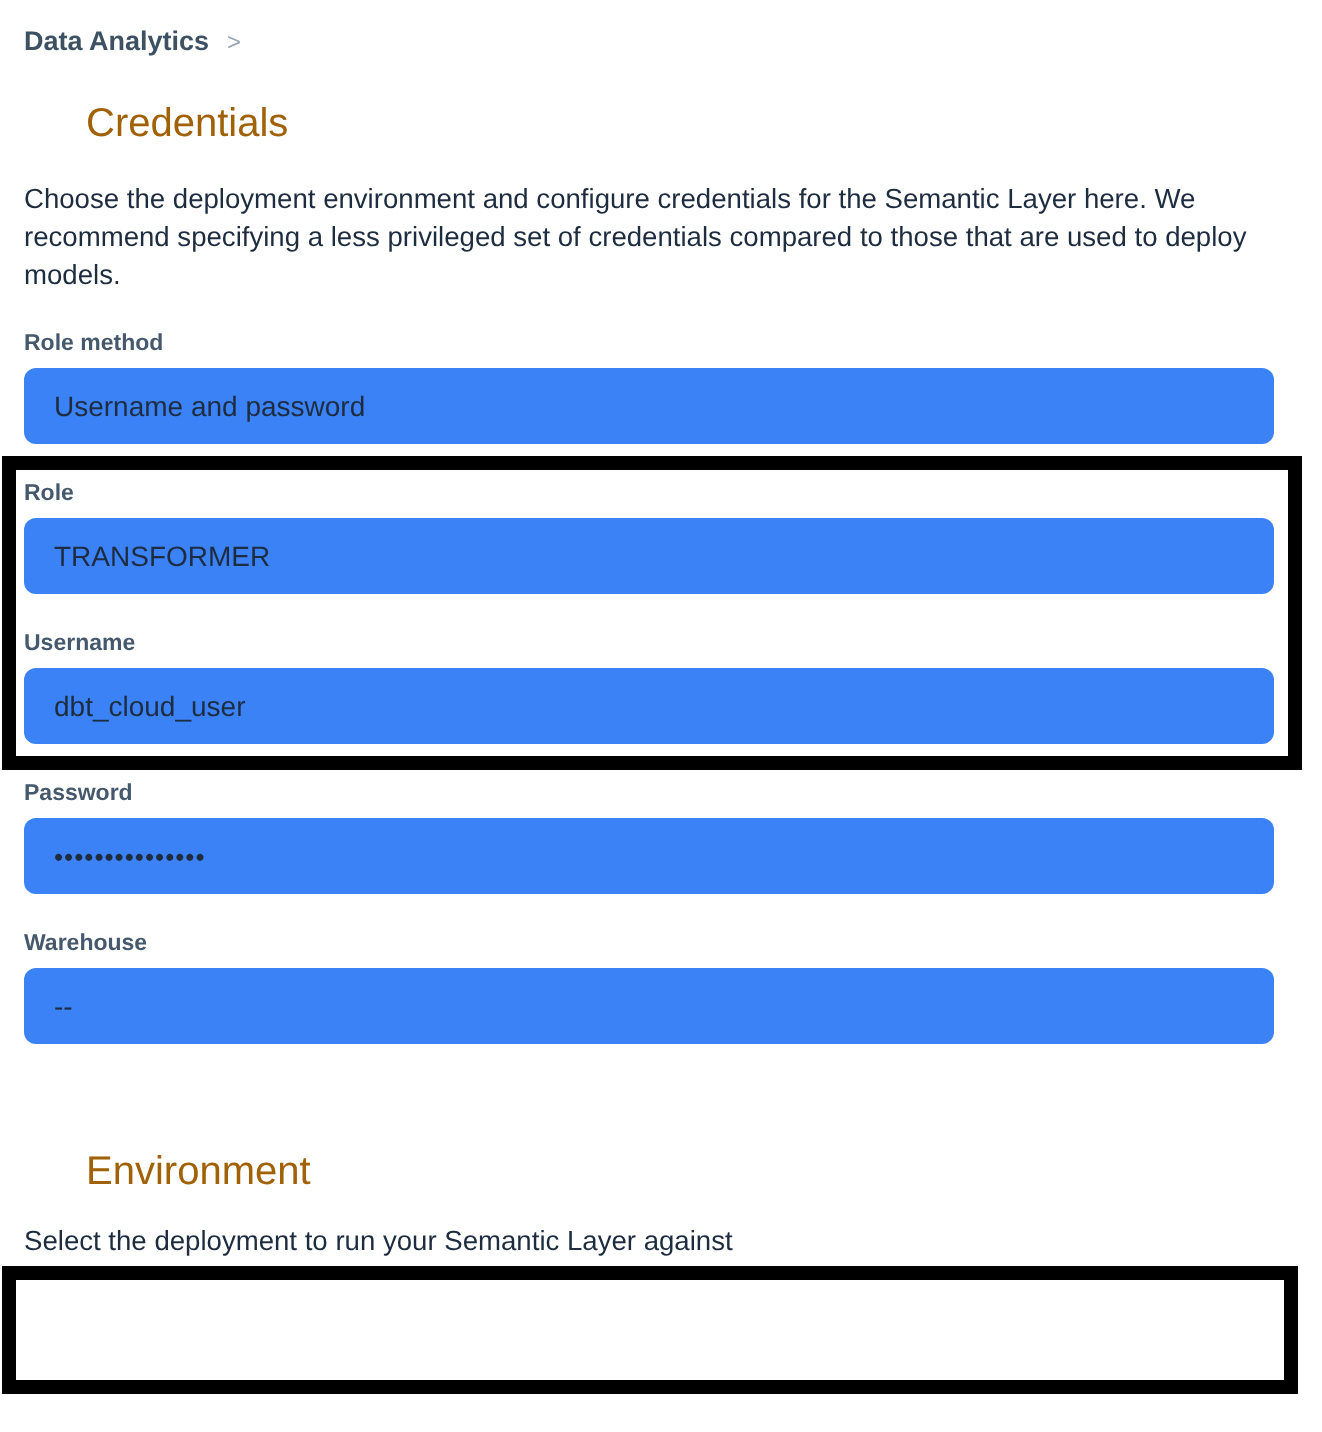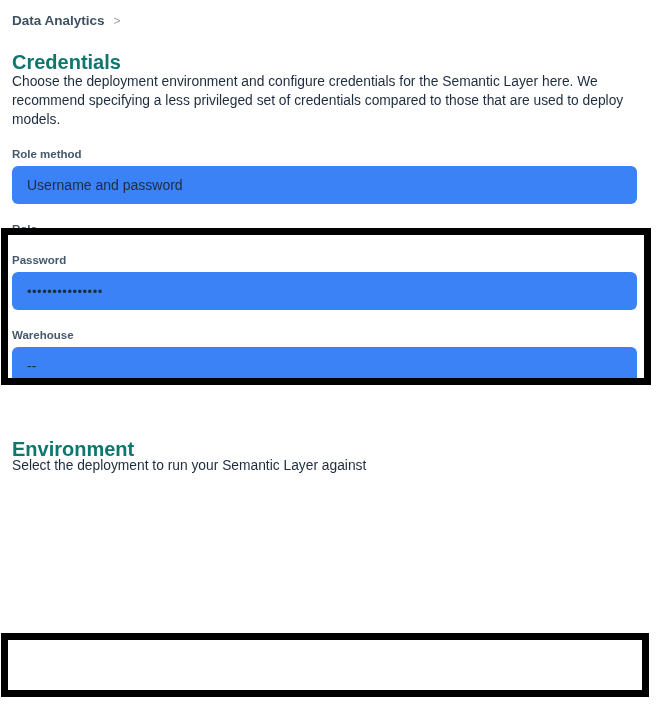--- a/index.html
+++ b/index.html
@@ -25,26 +25,28 @@
     font-weight: 700;
     line-height: 14px;
   }
   .breadcrumb .crumb-link { color: #3d5163; text-decoration: none; cursor: pointer; }
   .breadcrumb .crumb-sep { color: #97a3b0; font-weight: 400; font-size: 12px; }
   .breadcrumb .crumb-current { color: #1e2c3f; }
   
   h1.section-heading {
     margin-top: 24px;
     font-size: 20px;
-    font-weight: 700;
+    font-weight: 400;
     line-height: 20px;
-    color: #0f766e;
+    color: #a16207;
+    margin-left: 31px;
   }
   h1.section-heading.env { margin-top: 54px; }
   .section-desc {
+    margin-top: 18px;
     font-size: 13.8px;
     line-height: 19px;
     color: #1e2c3f;
     white-space: pre-line;
     max-width: 625px;
   }
   .section-desc.env { line-height: 14px; }
   
   .field-group { margin-top: 19px; width: 625px; }
   .field-label {
@@ -93,22 +95,27 @@
 recommend specifying a less privileged set of credentials compared to those that are used to deploy
 models.</p>
 
   <div class="field-group">
     <label class="field-label">Role method</label>
     <div class="field">Username and password</div>
   </div>
 
   <div class="field-group">
     <label class="field-label">Role</label>
+    <div class="field">TRANSFORMER</div>
   </div>
 
+  <div class="field-group">
+    <label class="field-label">Username</label>
+    <div class="field">dbt_cloud_user</div>
+  </div>
 
   <div class="field-group">
     <label class="field-label">Password</label>
     <div class="field password">•••••••••••••••</div>
   </div>
 
   <div class="field-group">
     <label class="field-label">Warehouse</label>
     <div class="field">--</div>
   </div>

